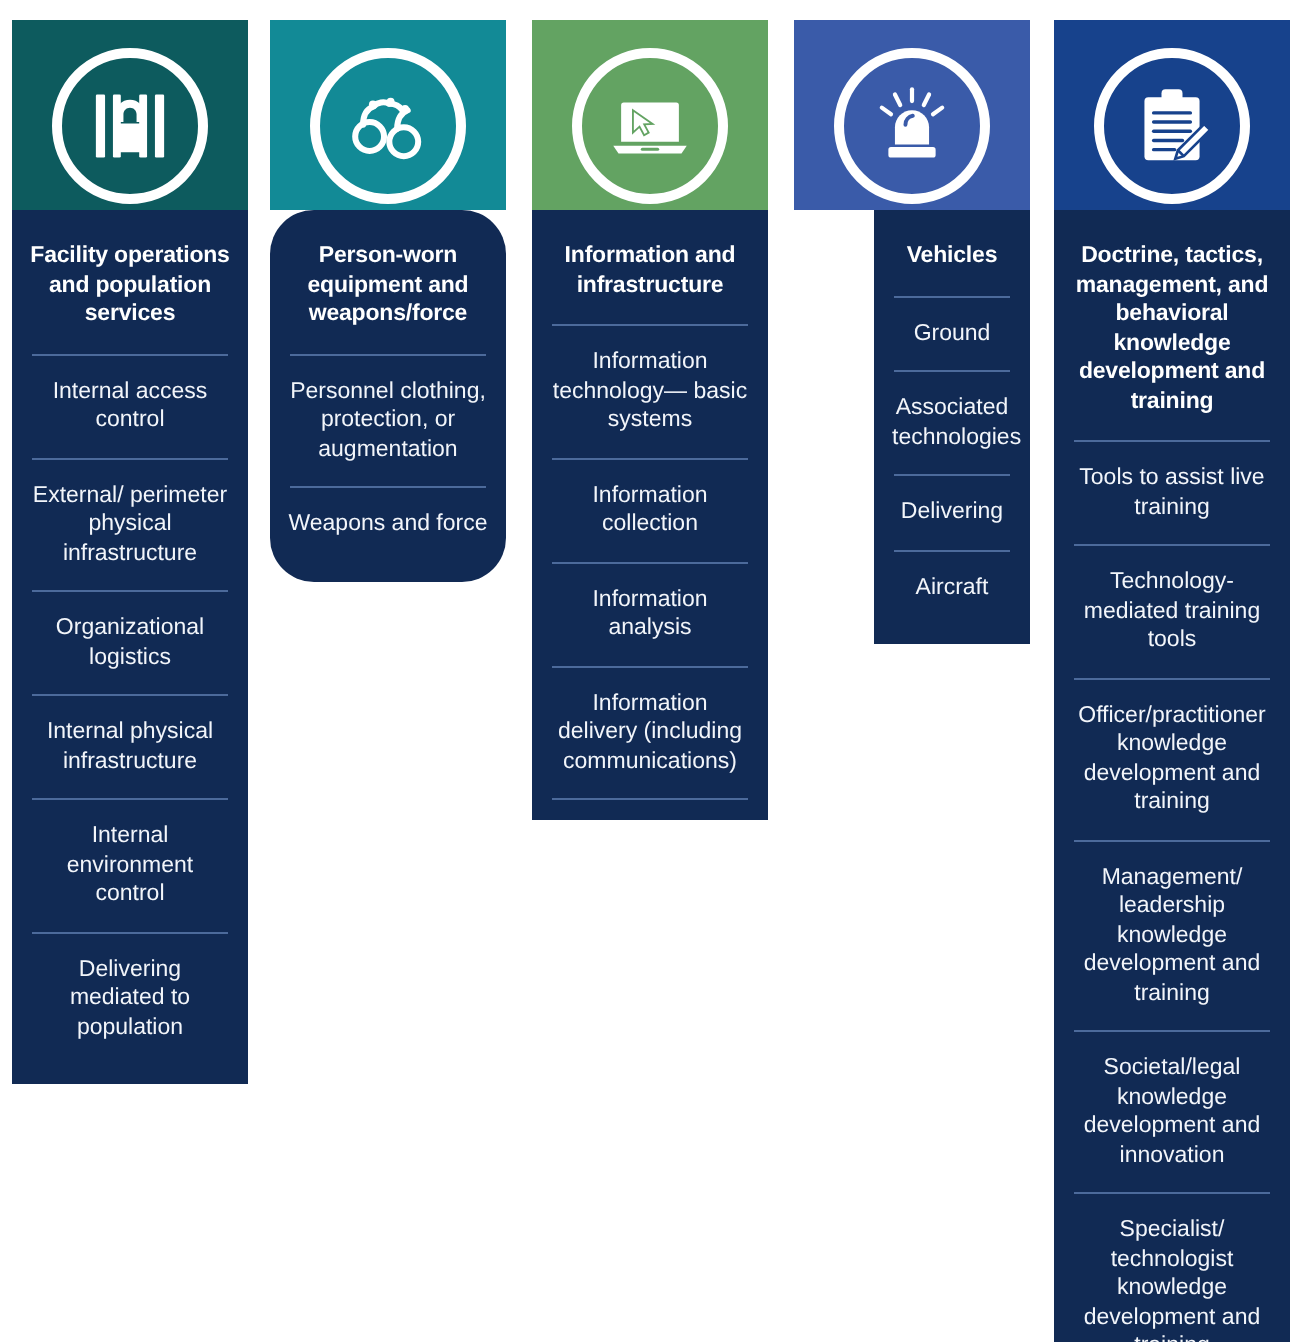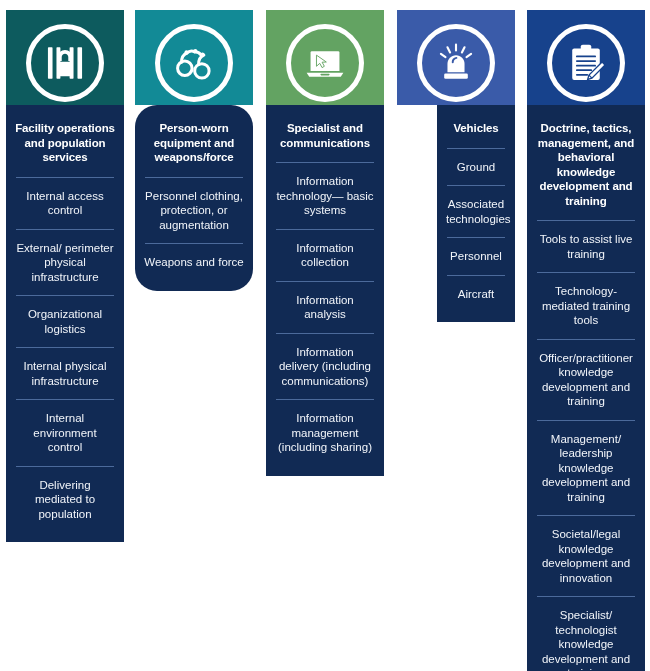--- a/index.html
+++ b/index.html
@@ -160,31 +160,30 @@
         <path d="M12 14h40a2 2 0 0 1 2 2v28H10V16a2 2 0 0 1 2-2z"></path>
         <path d="M4 47h56l-4 6H8z"></path>
       </g>
       <rect x="15" y="19" width="34" height="21" fill="none" stroke="#ffffff" stroke-width="0"></rect>
       <path d="M19 20 L19 37 L24 32.5 L27.5 39 L31 37 L27.6 30.8 L34 30.5 Z" fill="#ffffff" stroke="#63a362" stroke-width="1.4"></path>
       <rect x="25" y="48.5" width="14" height="2.4" rx="1.2" fill="#63a362"></rect>
     </svg>
         </div>
       </div>
       <div class="body" style="background: rgb(17, 42, 84);">
-        <div class="cat-title">Specialist and communications</div>
+        <div class="cat-title">Information and infrastructure</div>
         <div class="divider" style="background: rgb(76, 106, 155);"></div>
         <div class="sub">Information technology— basic systems</div>
         <div class="divider" style="background: rgb(76, 106, 155);"></div>
         <div class="sub">Information collection</div>
         <div class="divider" style="background: rgb(76, 106, 155);"></div>
         <div class="sub">Information analysis</div>
         <div class="divider" style="background: rgb(76, 106, 155);"></div>
         <div class="sub">Information delivery (including communications)</div>
         <div class="divider" style="background: rgb(76, 106, 155);"></div>
-        <div class="sub">Information management (including sharing)</div>
       </div>
     </div>
     <div class="column" id="col-3">
       <div class="cap" style="background: rgb(58, 91, 169);">
         <div class="icon-badge" style="background: rgb(58, 91, 169);">
     <svg viewBox="0 0 64 64" aria-hidden="true">
       <g stroke="#ffffff" stroke-width="3.2" stroke-linecap="round">
         <line x1="32" y1="4" x2="32" y2="13"></line>
         <line x1="19" y1="8" x2="23" y2="16"></line>
         <line x1="45" y1="8" x2="41" y2="16"></line>
@@ -199,21 +198,21 @@
     </svg>
         </div>
       </div>
       <div class="body" style="background: rgb(17, 42, 84); margin-left: 40px;">
         <div class="cat-title">Vehicles</div>
         <div class="divider" style="background: rgb(76, 106, 155);"></div>
         <div class="sub">Ground</div>
         <div class="divider" style="background: rgb(76, 106, 155);"></div>
         <div class="sub">Associated technologies</div>
         <div class="divider" style="background: rgb(76, 106, 155);"></div>
-        <div class="sub">Personnel</div>
+        <div class="sub">Delivering</div>
         <div class="divider" style="background: rgb(76, 106, 155);"></div>
         <div class="sub">Aircraft</div>
       </div>
     </div>
     <div class="column" id="col-4">
       <div class="cap" style="background: rgb(23, 66, 140);">
         <div class="icon-badge" style="background: rgb(23, 66, 140);">
     <svg viewBox="0 0 64 64" aria-hidden="true">
       <g fill="#ffffff">
         <path d="M14 10h36a3 3 0 0 1 3 3v42a3 3 0 0 1-3 3H14a3 3 0 0 1-3-3V13a3 3 0 0 1 3-3z"></path>

